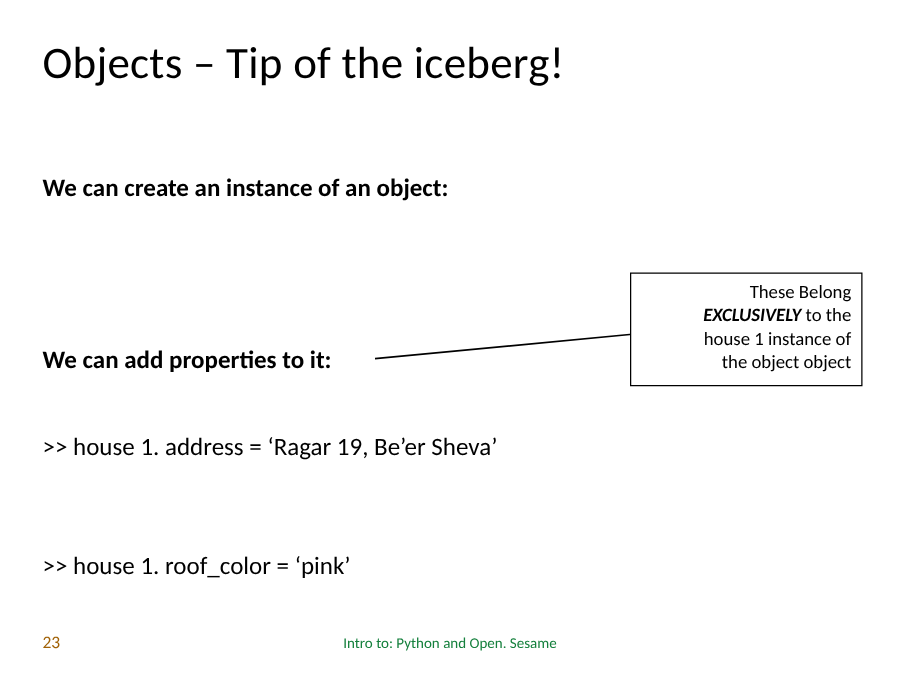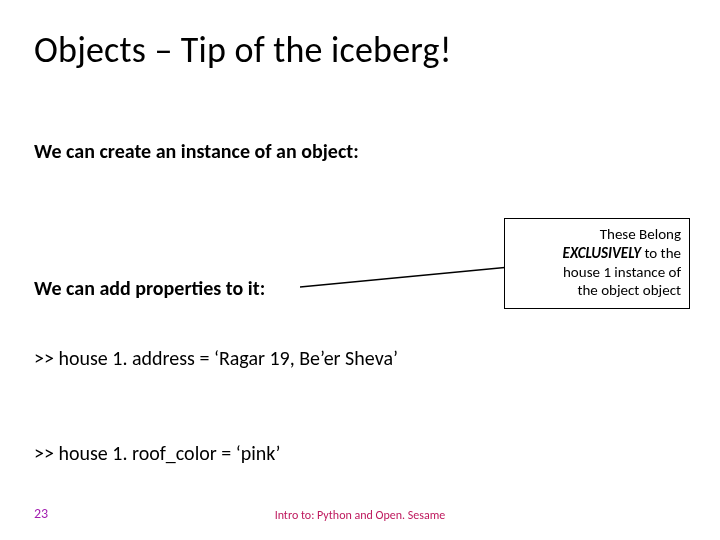--- a/index.html
+++ b/index.html
@@ -59,30 +59,30 @@
     position: absolute;
     stroke: #000;
     stroke-width: 1.4;
     fill: none;
   }
   .footer-left {
     position: absolute;
     left: 34px;
     bottom: 18px;
     font-size: 14px;
-    color: #a21caf;
+    color: #a16207;
   }
   .footer-center {
     position: absolute;
     left: 0;
     right: 0;
     bottom: 18px;
     text-align: center;
     font-size: 12px;
-    color: #be185d;
+    color: #15803d;
   }
 </style>
 </head>
 <body>
 
 <div class="slide">
 
   <div class="title">Objects – Tip of the iceberg!</div>
 
   <div class="line body-text l1">We can create an instance of an object:</div>

